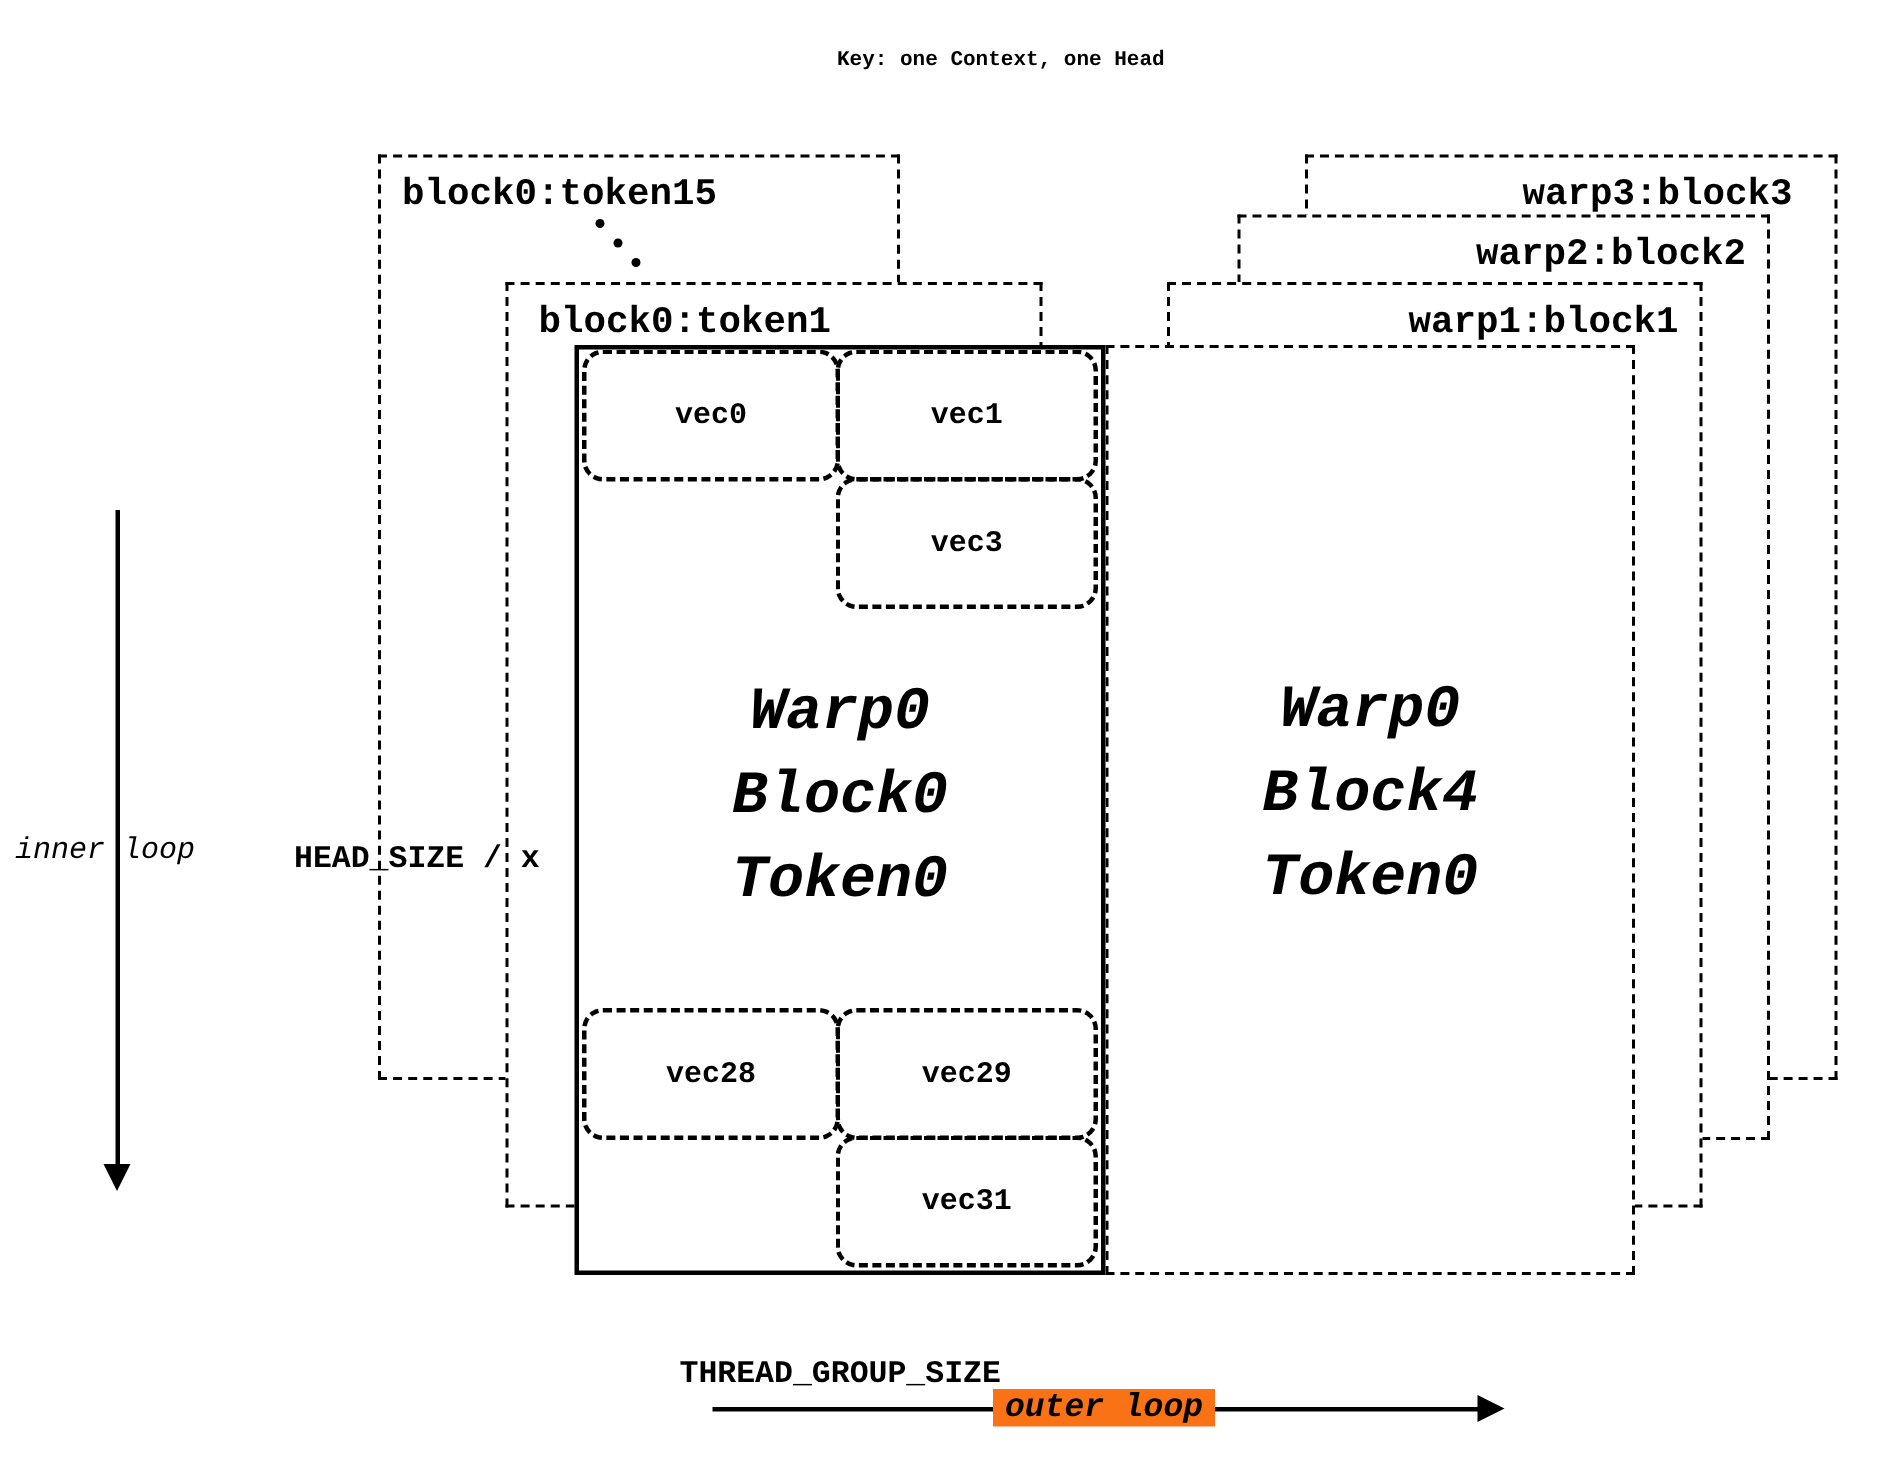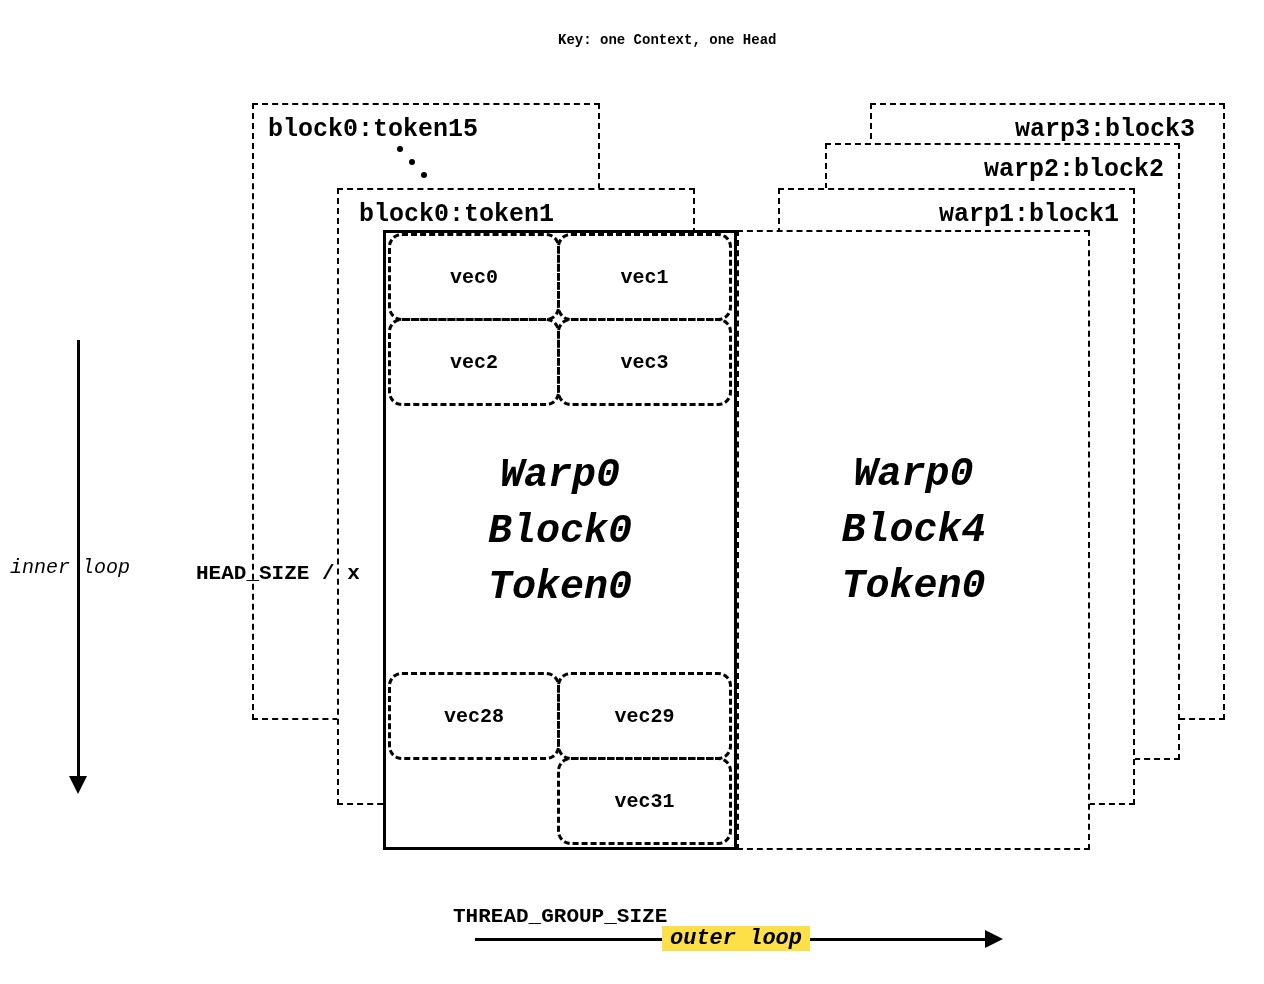--- a/index.html
+++ b/index.html
@@ -61,21 +61,21 @@
     border-right:9px solid transparent;
     border-top:18px solid #000;
   }
   .arrowhead-right {
     position:absolute; width:0; height:0;
     border-top:9px solid transparent;
     border-bottom:9px solid transparent;
     border-left:18px solid #000;
   }
   .on-line-label {
-    position:absolute; background:#fde047; padding:0 8px; z-index:5;
+    position:absolute; background:#f97316; padding:0 8px; z-index:5;
     font-weight:bold; font-style:italic; font-size:22px; white-space:nowrap;
   }
 </style>
 </head>
 <body>
 
 <div class="canvas">
 
   <div class="title-label" style="left:558px; top:32px;">Key: one Context, one Head</div>
 
@@ -114,23 +114,20 @@
   </div>
 
   <div class="solid-box" style="left:383px; top:230px; width:354px; height:620px;">
 
     <div class="vec" style="left:2px;   top:0px;   width:172px; height:88px;">
       <span>vec0</span>
     </div>
     <div class="vec" style="left:171px; top:0px;   width:175px; height:88px;align-items:center;">
       <span>vec1</span>
     </div>
-    <div class="vec" style="left:2px;   top:85px;  width:172px; height:88px;">
-      <span>vec2</span>
-    </div>
     <div class="vec" style="left:171px; top:85px;  width:175px; height:88px;">
       <span>vec3</span>
     </div>
 
     <div class="center-text">
       <div>Warp0</div>
       <div>Block0</div>
       <div>Token0</div>
     </div>
 

